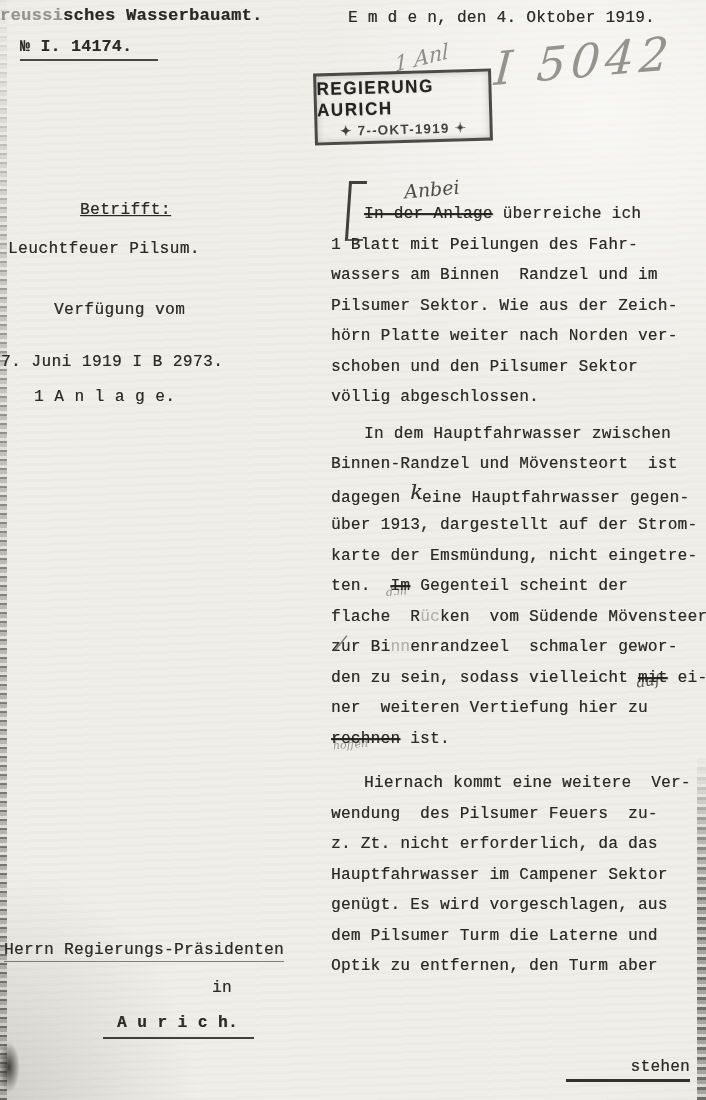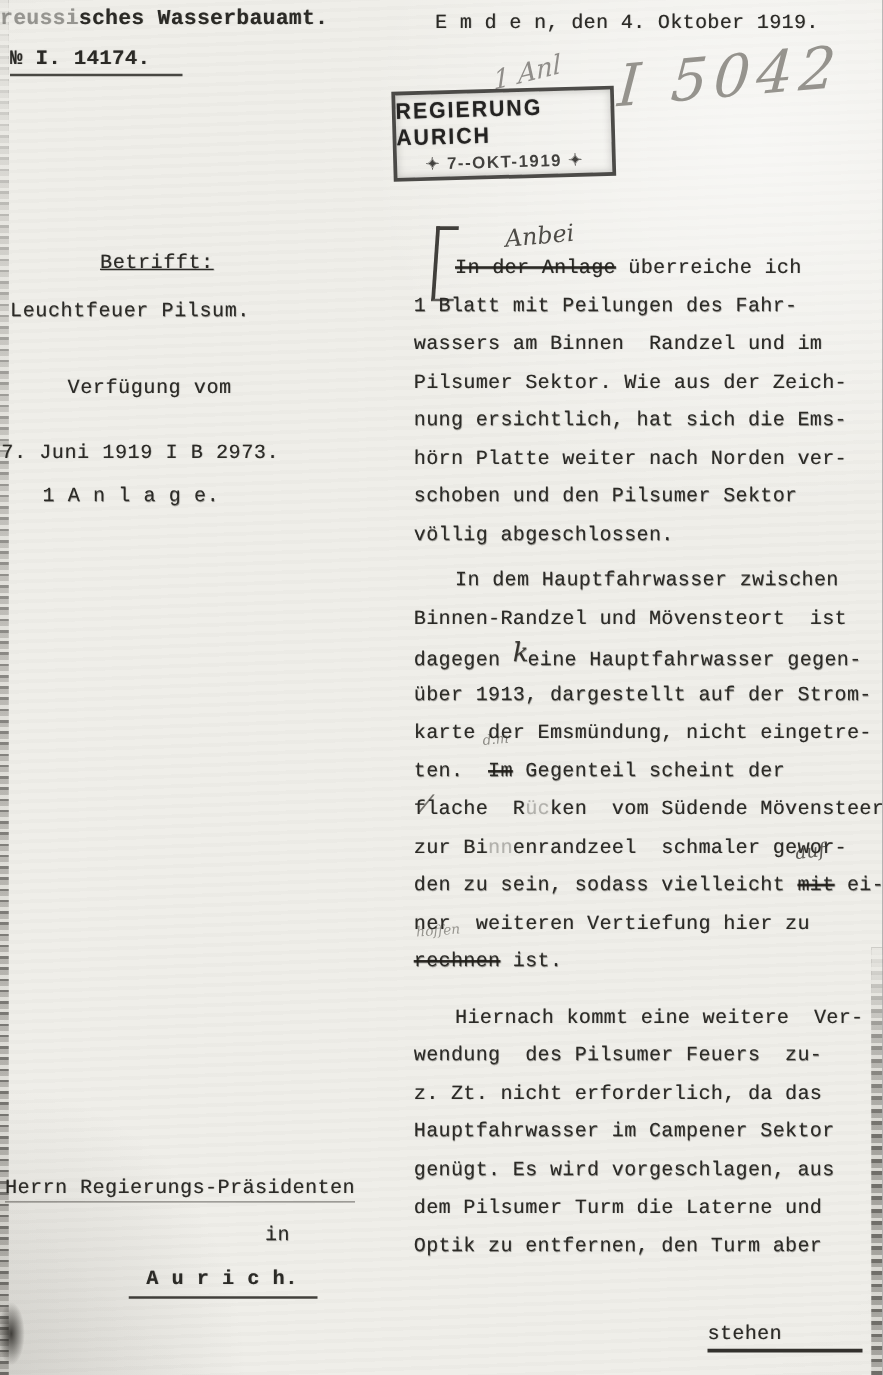--- a/index.html
+++ b/index.html
@@ -15,21 +15,21 @@
     color:#2b2a26;
   }
   .typed{
     position:absolute;white-space:pre;font-size:16px;letter-spacing:.3px;
     text-shadow:.4px .4px .6px rgba(43,42,38,.55);
   }
   
   .office{left:0px;top:6px;font-size:17px;font-weight:700;}
   .office .faded-start{opacity:.45;filter:blur(.4px);margin-top:44px;}
   .file-number{
-    left:8px;top:37px;font-size:16.5px;font-weight:700;
+    left:20px;top:37px;font-size:16.5px;font-weight:700;
     padding:0 26px 3px 0;border-bottom:2px solid rgba(43,42,38,.85);
   }
   .dateline{left:348px;top:9px;}
   
   .stamp{
     position:absolute;left:314px;top:71px;width:172px;height:66px;
     border:3px solid rgba(28,27,24,.78);
     transform:rotate(-1.6deg);
     display:flex;flex-direction:column;justify-content:center;align-items:center;gap:3px;
     box-shadow:inset 0 0 7px rgba(28,27,24,.22);
@@ -83,21 +83,21 @@
   .faded{opacity:.3;}
   .hand{font-family:"DejaVu Serif",serif;font-style:italic;font-size:21px;
     position:relative;top:-3px;letter-spacing:-1px;color:rgba(38,35,31,.85);}
   
   .recipient-1{left:4px;top:941px;letter-spacing:.4px;
     border-bottom:1.5px solid rgba(43,42,38,.55);padding-bottom:2px;}
   .recipient-2{left:212px;top:979px;}
   .recipient-3{left:103px;top:1014px;font-weight:700;letter-spacing:.5px;
     padding:0 16px 5px 14px;border-bottom:2.5px solid rgba(35,33,29,.85);}
   
-  .catchword{left:566px;top:1058px;width:124px;text-align:left;
+  .catchword{left:566px;top:1058px;width:124px;text-align:right;
     padding-bottom:3px;border-bottom:3px solid rgba(30,28,24,.9);}
   
   .left-edge{
     position:absolute;left:0;top:0;width:7px;height:1100px;
     background:
       linear-gradient(180deg, rgba(239,238,233,.9), rgba(239,238,233,.35) 25%, rgba(239,238,233,.1) 55%, rgba(239,238,233,0) 80%),
       repeating-linear-gradient(0deg, rgba(40,38,34,.6) 0 2px, rgba(150,148,140,.18) 2px 5px, rgba(95,92,86,.4) 5px 9px);
   }
   .corner-smudge{
     position:absolute;left:-6px;top:1032px;width:30px;height:70px;
@@ -141,21 +141,20 @@
   <div class="hw im-note">d.m</div>
   <div class="hw slash-mark">∕</div>
   <div class="hw auf">auf</div>
   <div class="hw hoffen-note">hoffen</div>
   <div class="body" id="letter-body">
       <div class="para">
         <div class="line indent"><span class="strike">In der Anlage</span><span> überreiche ich</span></div>
         <div class="line"><span>1 Blatt mit Peilungen des Fahr-</span></div>
         <div class="line"><span>wassers am Binnen  Randzel und im</span></div>
         <div class="line"><span>Pilsumer Sektor. Wie aus der Zeich-</span></div>
-        <div class="line"><span>nung ersichtlich, hat sich die Ems-</span></div>
         <div class="line"><span>hörn Platte weiter nach Norden ver-</span></div>
         <div class="line"><span>schoben und den Pilsumer Sektor</span></div>
         <div class="line"><span>völlig abgeschlossen.</span></div>
       </div>
       <div class="para">
         <div class="line indent"><span>In dem Hauptfahrwasser zwischen</span></div>
         <div class="line"><span>Binnen-Randzel und Mövensteort  ist</span></div>
         <div class="line"><span>dagegen </span><span class="hand">k</span><span>eine Hauptfahrwasser gegen-</span></div>
         <div class="line"><span>über 1913, dargestellt auf der Strom-</span></div>
         <div class="line"><span>karte der Emsmündung, nicht eingetre-</span></div>

